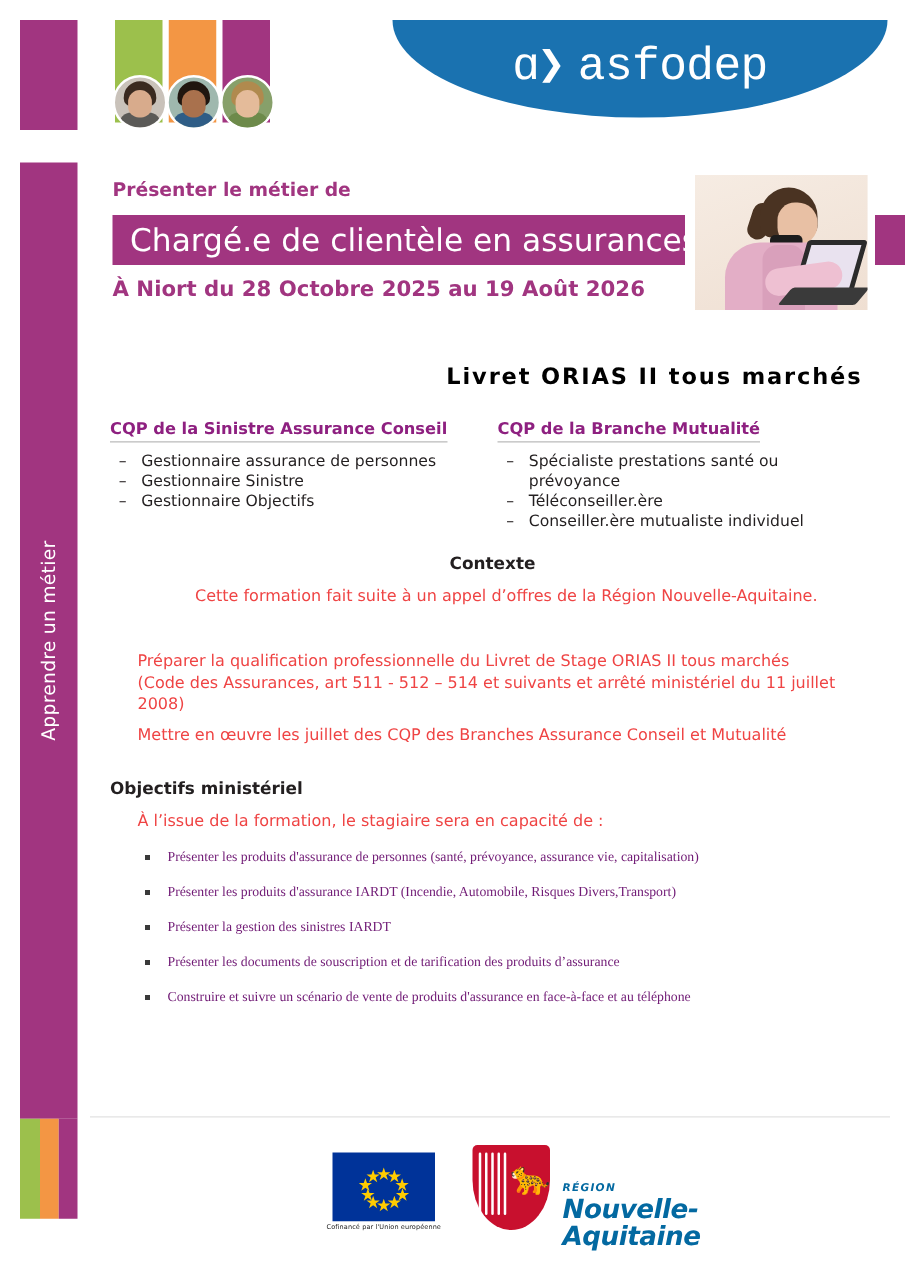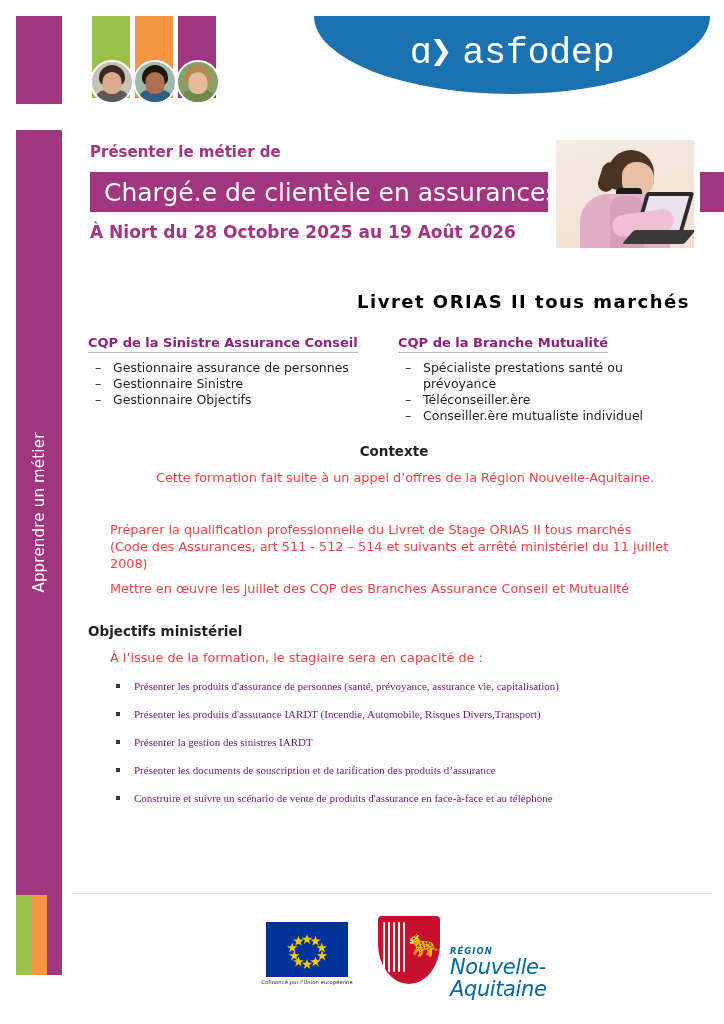--- a/index.html
+++ b/index.html
@@ -168,21 +168,21 @@
   .eu-cap{position:absolute;left:-8px;top:57px;width:98px;text-align:center;
     font-size:5.2px;color:#1a1a1a;letter-spacing:0.1px;}
   .na{position:absolute;left:378px;top:0px;width:200px;height:70px;}
   .na-shield{position:absolute;left:0;top:0;width:62px;height:68px;
     background:#C8102E;border-radius:4px 4px 31px 31px/4px 4px 40px 40px;}
   .na-stripes{position:absolute;left:5px;top:6px;width:22px;height:50px;}
   .na-stripes i{position:absolute;top:0;width:2px;height:50px;background:#ffffff;border-radius:2px;}
   .na-lion{position:absolute;left:30px;top:14px;color:#ffffff;font-size:26px;line-height:26px;}
   .na-txt{position:absolute;left:72px;top:6px;color:#0369a1;margin-top:24px;}
   .na-region{font-size:8.5px;font-weight:bold;letter-spacing:1px;font-style:italic;}
-  .na-l1,.na-l2{font-size:21px;font-weight:normal;font-style:italic;line-height:22px;letter-spacing:-0.4px;}
+  .na-l1,.na-l2{font-size:21px;font-weight:bold;font-style:italic;line-height:22px;letter-spacing:-0.4px;}
 </style>
 </head>
 <body>
 
 <div class="page">
 
   <div class="header">
     <div class="hdr-bar-solid"></div>
 
     <div class="hdr-cols">

